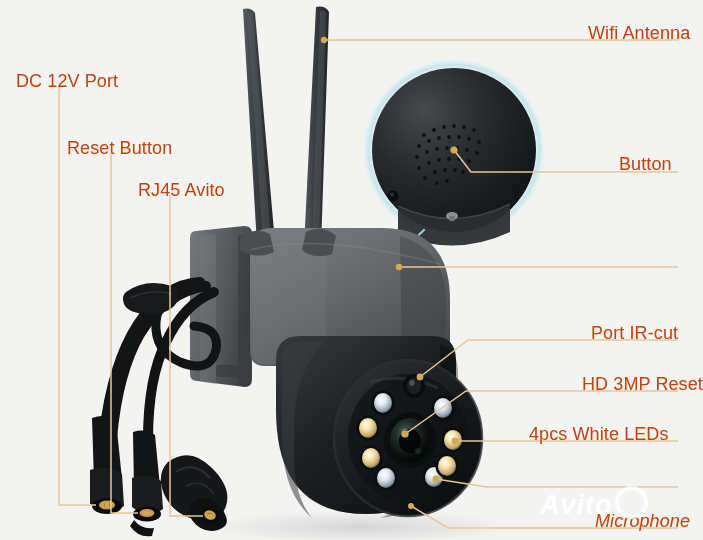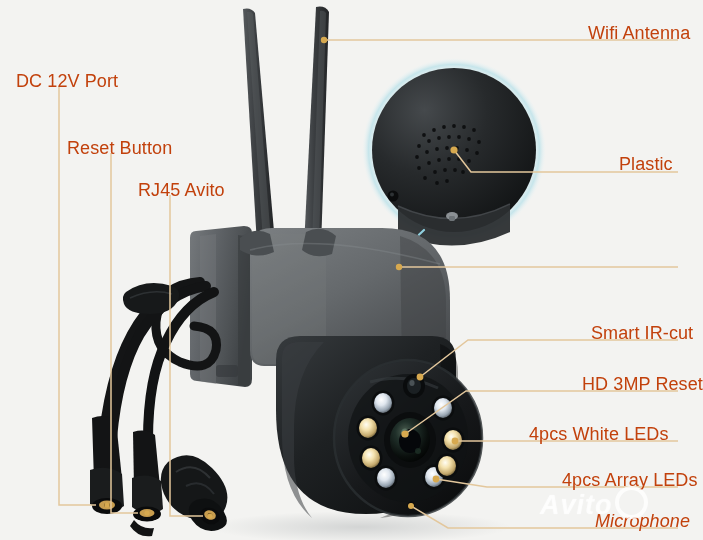--- a/index.html
+++ b/index.html
@@ -337,24 +337,23 @@
       <circle cx="147" cy="513" r="2.6"></circle>
       <circle cx="210" cy="516" r="2.6"></circle>
     </g>
   </svg>
 
   <div class="lbl" style="left:16px;top:72px;">DC 12V Port</div>
   <div class="lbl" style="left:67px;top:139px;">Reset Button</div>
   <div class="lbl" style="left:138px;top:181px;">RJ45 Avito</div>
 
   <div class="lbl r" style="left:588px;top:24px;">Wifi Antenna</div>
-  <div class="lbl r" style="left:619px;top:155px;">Plastic</div>
-  <div class="lbl r" style="left:591px;top:324px;">Smart IR-cut</div>
+  <div class="lbl r" style="left:619px;top:155px;">Button</div>
+  <div class="lbl r" style="left:591px;top:324px;">Port IR-cut</div>
   <div class="lbl r" style="left:582px;top:375px;">HD 3MP Reset</div>
   <div class="lbl r" style="left:529px;top:425px;">4pcs White LEDs</div>
-  <div class="lbl r" style="left:562px;top:471px;">4pcs Array LEDs</div>
   <div class="lbl r" style="left:595px;top:512px;font-style:italic;">Microphone</div>
 
   <div class="wm" style="left:540px;top:486px;">
     <span>Avito</span><span class="ring"></span>
   </div>
 
 </div>
 
 </body></html>

